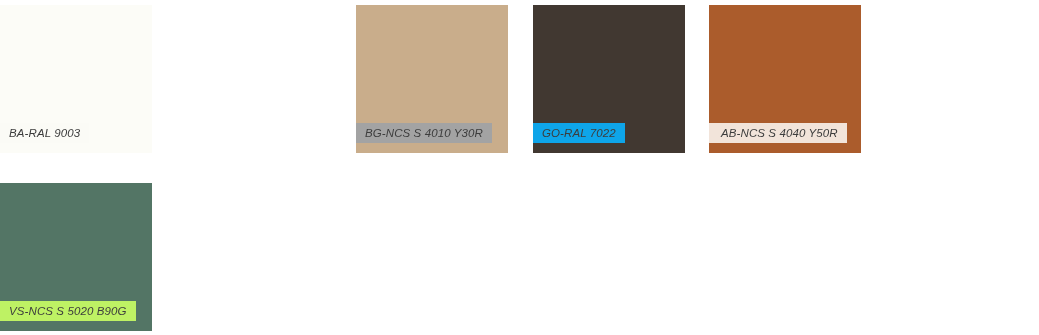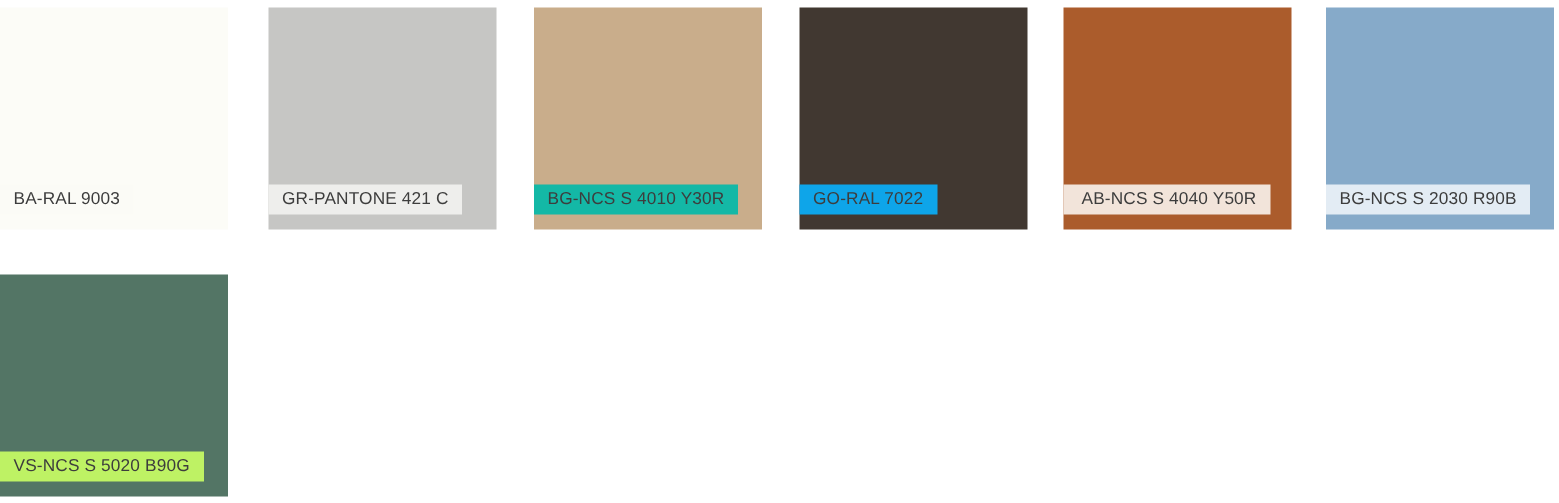--- a/index.html
+++ b/index.html
@@ -14,20 +14,21 @@
     overflow: hidden;
     font-family: "Liberation Sans", sans-serif;
   }
 
   #palette-board {
     position: absolute;
     left: 0;
     top: 0;
     width: 935px;
     height: 335px;
+    font-style: italic;
   }
 
   .swatch {
     position: absolute;
     width: 152px;
     height: 148px;
     box-sizing: border-box;
   }
 
   .swatch-fill {
@@ -53,37 +54,29 @@
   }
 </style>
 </head>
 <body>
 
 <div id="palette-board">
     <div class="swatch" style="left: 0px; top: 5px; width: 152px; height: 148px;">
       <div class="swatch-fill" style="background: rgb(252, 252, 247);"></div>
       <div class="swatch-label" style="background: rgb(251, 251, 246); color: rgb(61, 61, 61);">BA-RAL 9003</div>
     </div>
-    <div class="swatch" style="left: 179px; top: 5px; width: 152px; height: 148px;">
-      <div class="swatch-fill" style="background: rgb(198, 198, 196);"></div>
-      <div class="swatch-label" style="background: rgb(238, 238, 236); color: rgb(61, 61, 61);">GR-PANTONE 421 C</div>
-    </div>
     <div class="swatch" style="left: 356px; top: 5px; width: 152px; height: 148px;">
       <div class="swatch-fill" style="background: rgb(201, 173, 139);"></div>
-      <div class="swatch-label" style="background: #14b8a6; color: rgb(61, 61, 61);">BG-NCS S 4010 Y30R</div>
+      <div class="swatch-label" style="background: #a3a3a3; color: rgb(61, 61, 61);">BG-NCS S 4010 Y30R</div>
     </div>
     <div class="swatch" style="left: 533px; top: 5px; width: 152px; height: 148px;">
       <div class="swatch-fill" style="background: rgb(65, 56, 49);"></div>
       <div class="swatch-label" style="background: #0ea5e9; color: rgb(61, 61, 61);">GO-RAL 7022</div>
     </div>
     <div class="swatch" style="left: 709px; top: 5px; width: 152px; height: 148px;">
       <div class="swatch-fill" style="background: rgb(171, 92, 44);"></div>
       <div class="swatch-label" style="background: rgb(242, 228, 218); color: rgb(61, 61, 61); padding-left: 12px;">AB-NCS S 4040 Y50R</div>
     </div>
-    <div class="swatch" style="left: 884px; top: 5px; width: 152px; height: 148px;">
-      <div class="swatch-fill" style="background: rgb(134, 170, 201);"></div>
-      <div class="swatch-label" style="background: rgb(227, 236, 244); color: rgb(61, 61, 61);">BG-NCS S 2030 R90B</div>
-    </div>
     <div class="swatch" style="left: 0px; top: 183px; width: 152px; height: 148px;">
       <div class="swatch-fill" style="background: rgb(83, 117, 101);"></div>
       <div class="swatch-label" style="background: #bef264; color: rgb(61, 61, 61);">VS-NCS S 5020 B90G</div>
     </div>
   </div>
 
 </body></html>

